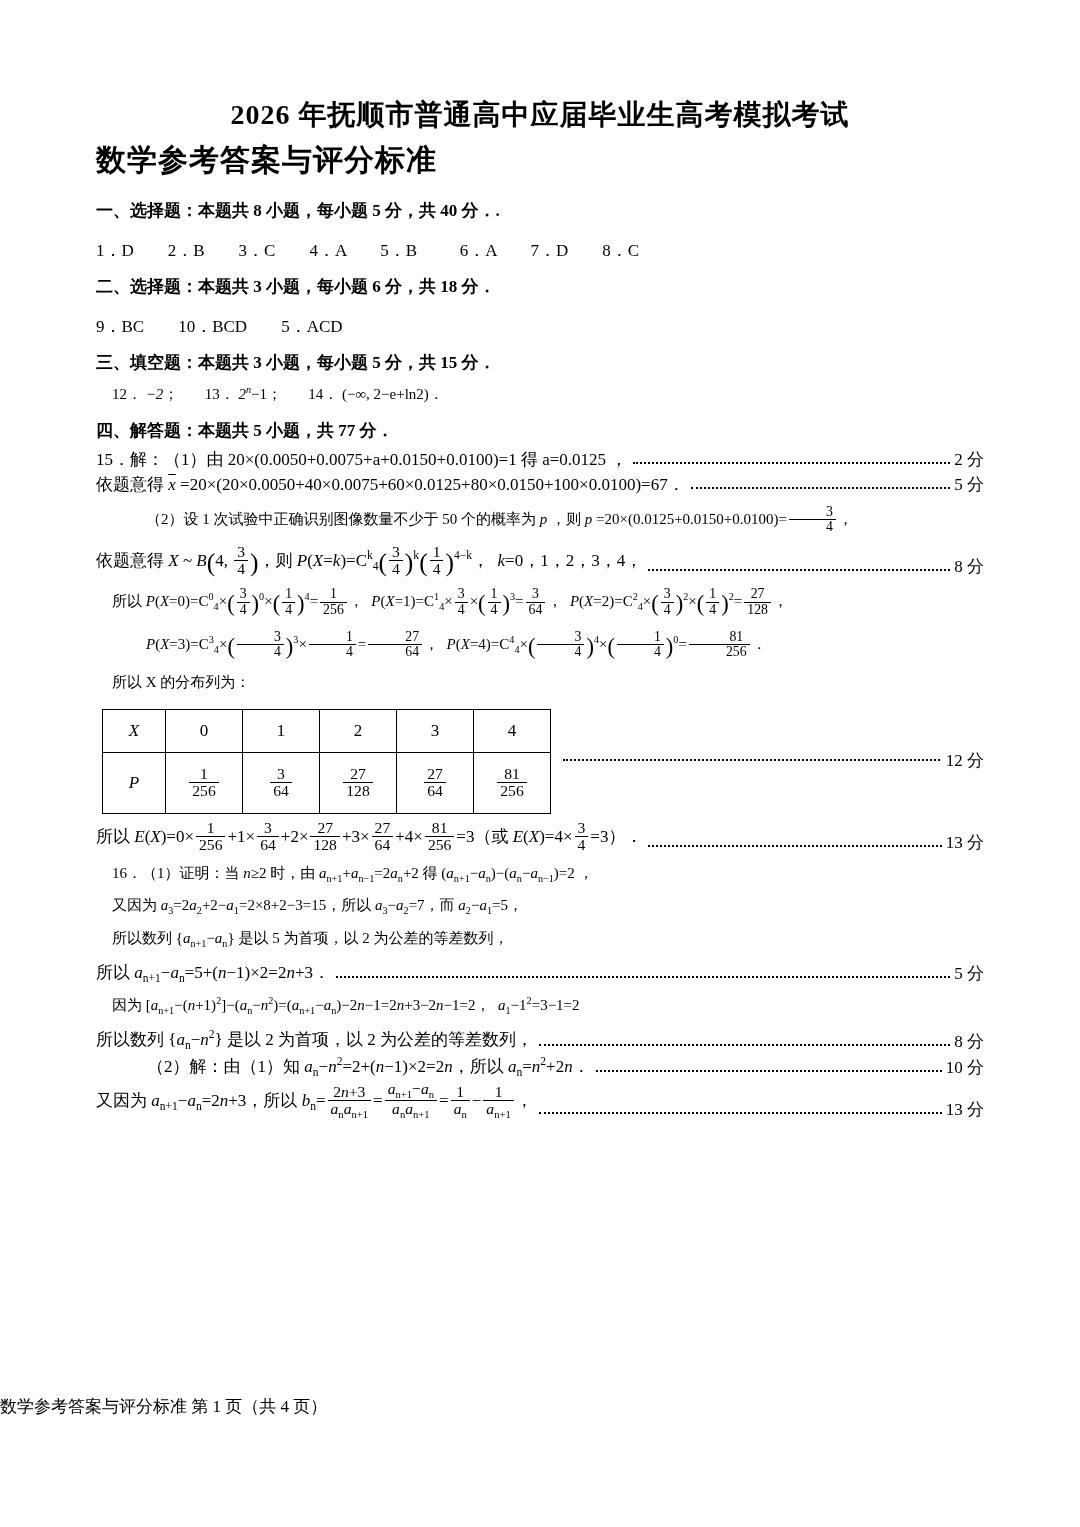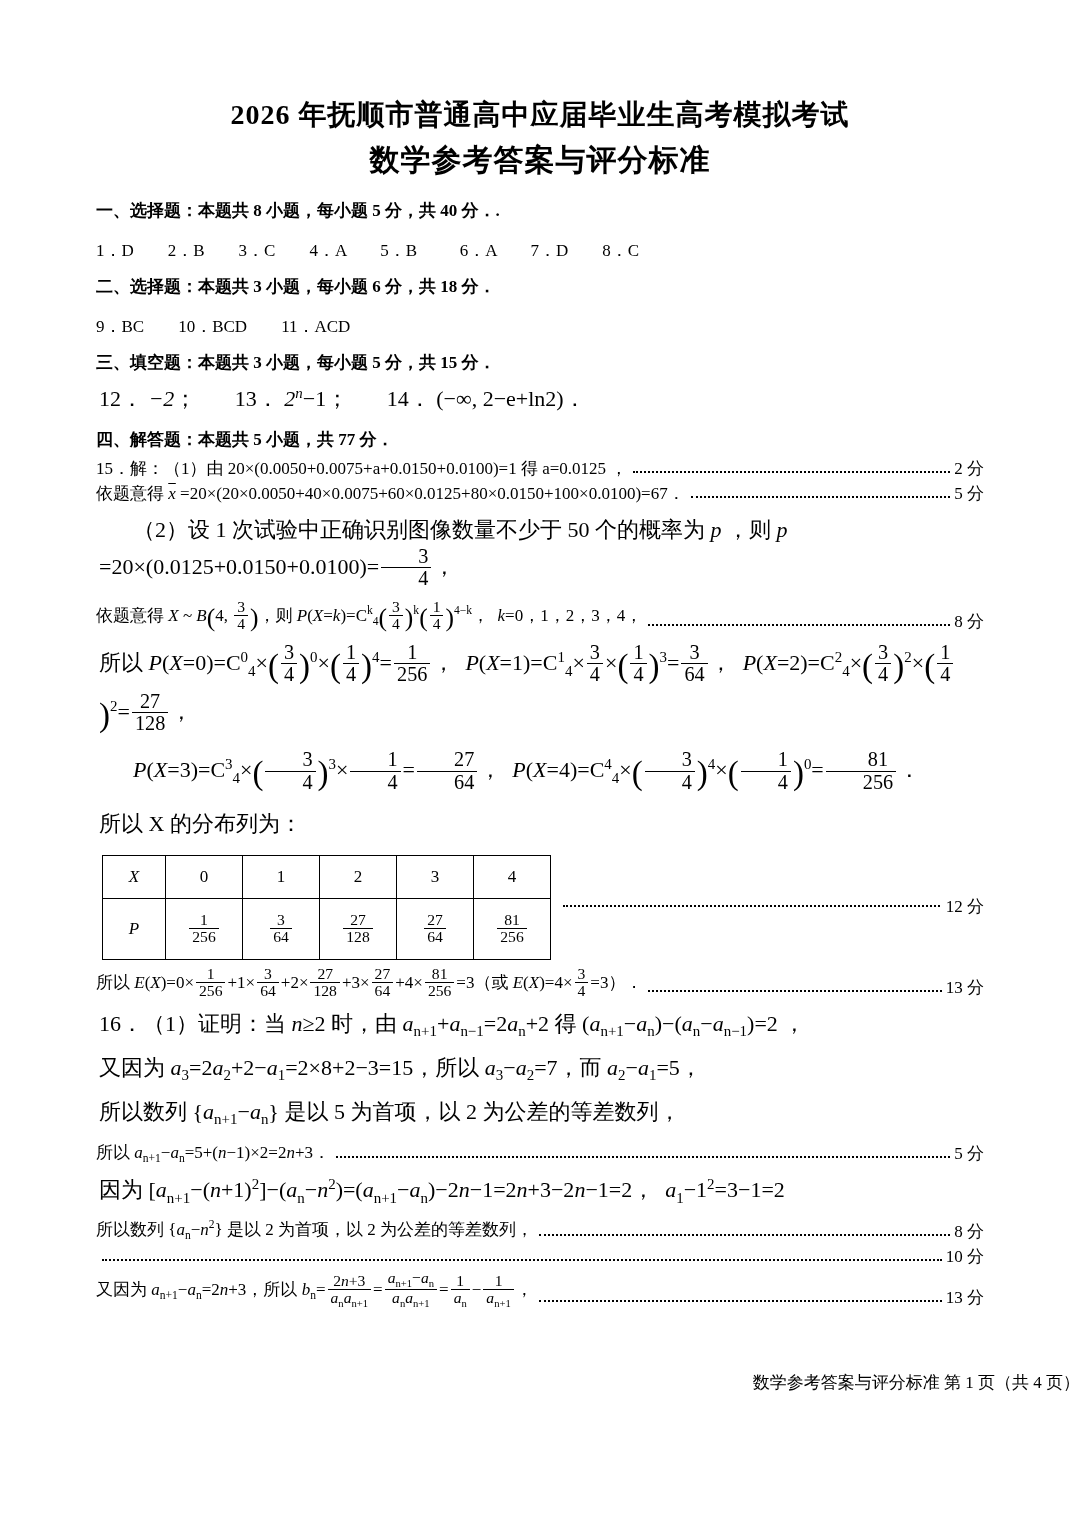--- a/index.html
+++ b/index.html
@@ -17,34 +17,33 @@
     position:relative;
   }
   .title1{
     text-align:center;
     font-size:28px;
     font-weight:bold;
     letter-spacing:1px;
     margin:28px 0 6px 0;
   }
   .title2{
-    text-align:center;
     font-size:30px;
     font-weight:bold;
     letter-spacing:1px;
     margin:4px 0 18px 0;
   }
   .sec-head{
     font-size:17px;
     font-weight:bold;
     margin:13px 0 6px 0;
   }
   .line{
-    font-size:22px;
-    margin:9px 3px;
+    font-size:15px;
+    margin:9px 16px;
     line-height:1.45;
     position:relative;
   }
   .ans-row{
     font-size:17px;
     margin:17px 0 10px 0;
     white-space:pre;
   }
   .indent{ text-indent:34px; }
   .flexline{
@@ -94,39 +93,39 @@
   .tblwrap{display:flex;align-items:center;}
   .tblwrap .fill{
     flex:1 1 auto;
     border-bottom:2px dotted #000;
     margin:0 6px 2px 12px;
     height:1px;
   }
   .tblwrap .score{flex:0 0 auto;font-size:17px;}
   .footer{
     position:absolute;
-    left:0;right:0;bottom:50px;
-    text-align:right;
+    left:0;right:0;bottom:26px;
+    text-align:left;
     font-size:17px;
   }
   .overline{ text-decoration:overline; }
 </style>
 </head>
 <body>
 
 <div class="page">
 
   <div class="title1">2026 年抚顺市普通高中应届毕业生高考模拟考试</div>
   <div class="title2">数学参考答案与评分标准</div>
 
   <div class="sec-head">一、选择题：本题共 8 小题，每小题 5 分，共 40 分．.</div>
   <div class="ans-row">1．D        2．B        3．C        4．A        5．B          6．A        7．D        8．C</div>
 
   <div class="sec-head">二、选择题：本题共 3 小题，每小题 6 分，共 18 分．</div>
-  <div class="ans-row">9．BC        10．BCD        11．ACD</div>
+  <div class="ans-row">9．BC        10．BCD        5．ACD</div>
 
   <div class="sec-head">三、填空题：本题共 3 小题，每小题 5 分，共 15 分．</div>
   <div class="line">
     <span>12．</span>
     <span class="it">−2</span>；&nbsp;&nbsp;&nbsp;&nbsp;&nbsp;&nbsp;
     <span>13．</span>
     <span class="it">2<span class="sup">n</span></span>−1；&nbsp;&nbsp;&nbsp;&nbsp;&nbsp;&nbsp;
     <span>14．</span>
     (−∞,&nbsp;2−e+ln2)．
   </div>
@@ -221,20 +220,21 @@
     因为 [<span class="it">a</span><span class="sub">n+1</span>−(<span class="it">n</span>+1)<span class="sup">2</span>]−(<span class="it">a</span><span class="sub">n</span>−<span class="it">n</span><span class="sup">2</span>)=(<span class="it">a</span><span class="sub">n+1</span>−<span class="it">a</span><span class="sub">n</span>)−2<span class="it">n</span>−1=2<span class="it">n</span>+3−2<span class="it">n</span>−1=2，&nbsp; <span class="it">a</span><span class="sub">1</span>−1<span class="sup">2</span>=3−1=2
   </div>
 
   <div class="flexline">
     <span class="body">所以数列 {<span class="it">a</span><span class="sub">n</span>−<span class="it">n</span><span class="sup">2</span>} 是以 2 为首项，以 2 为公差的等差数列，</span>
     <span class="fill"></span>
     <span class="score">8 分</span>
   </div>
 
   <div class="flexline">
+    <span class="body indent">&nbsp;&nbsp;&nbsp;&nbsp;（2）解：由（1）知 <span class="it">a</span><span class="sub">n</span>−<span class="it">n</span><span class="sup">2</span>=2+(<span class="it">n</span>−1)×2=2<span class="it">n</span>，所以 <span class="it">a</span><span class="sub">n</span>=<span class="it">n</span><span class="sup">2</span>+2<span class="it">n</span>．</span>
     <span class="fill"></span>
     <span class="score">10 分</span>
   </div>
 
   <div class="flexline">
     <span class="body">又因为 <span class="it">a</span><span class="sub">n+1</span>−<span class="it">a</span><span class="sub">n</span>=2<span class="it">n</span>+3，所以 <span class="it">b</span><span class="sub">n</span>=<span class="frac"><span class="num">2<span class="it">n</span>+3</span><span class="den"><span class="it">a</span><span class="sub">n</span><span class="it">a</span><span class="sub">n+1</span></span></span>=<span class="frac"><span class="num"><span class="it">a</span><span class="sub">n+1</span>−<span class="it">a</span><span class="sub">n</span></span><span class="den"><span class="it">a</span><span class="sub">n</span><span class="it">a</span><span class="sub">n+1</span></span></span>=<span class="frac"><span class="num">1</span><span class="den"><span class="it">a</span><span class="sub">n</span></span></span>−<span class="frac"><span class="num">1</span><span class="den"><span class="it">a</span><span class="sub">n+1</span></span></span>，</span>
     <span class="fill"></span>
     <span class="score">13 分</span>
   </div>
 

